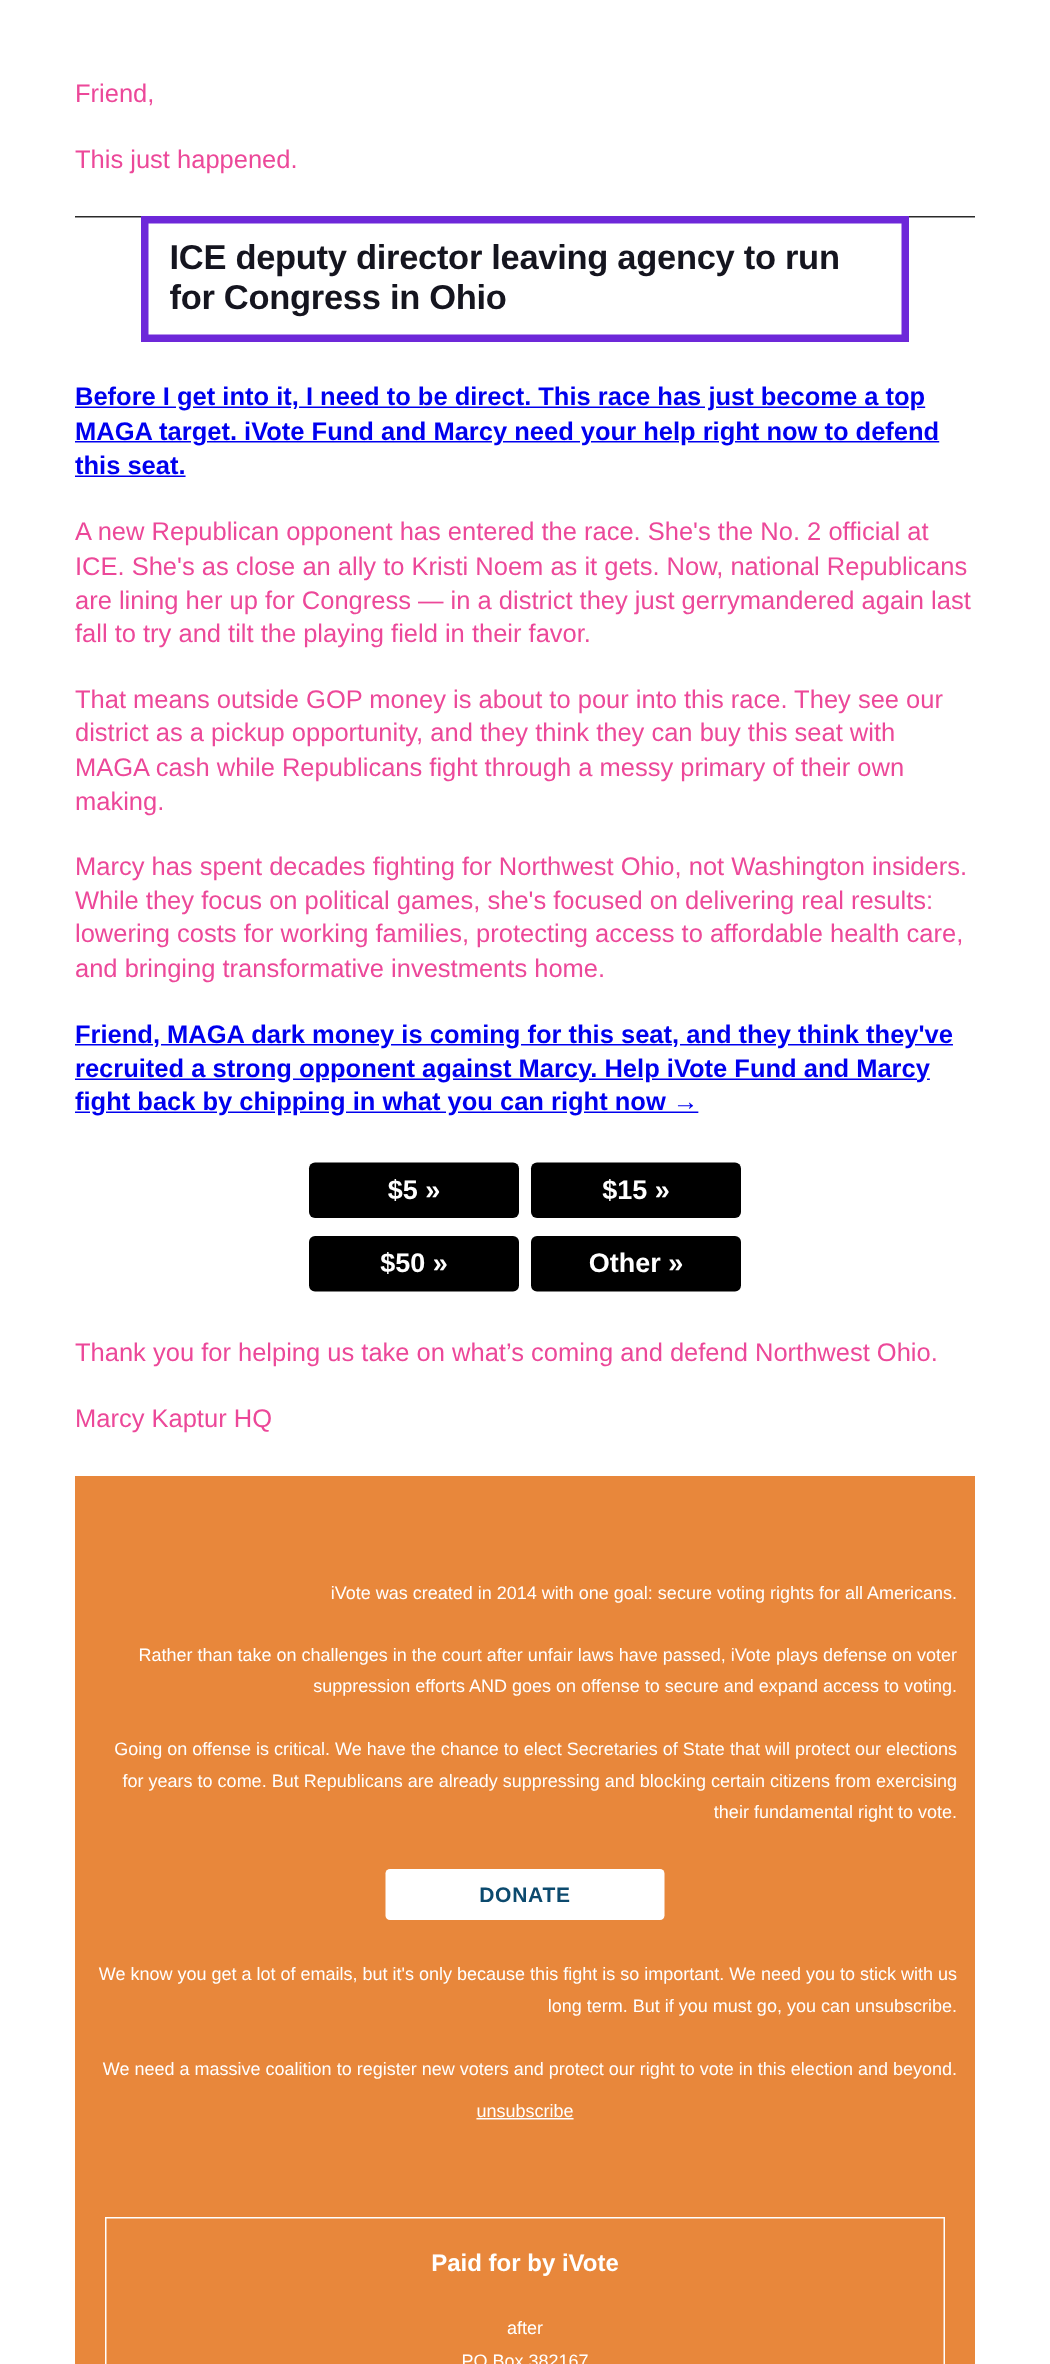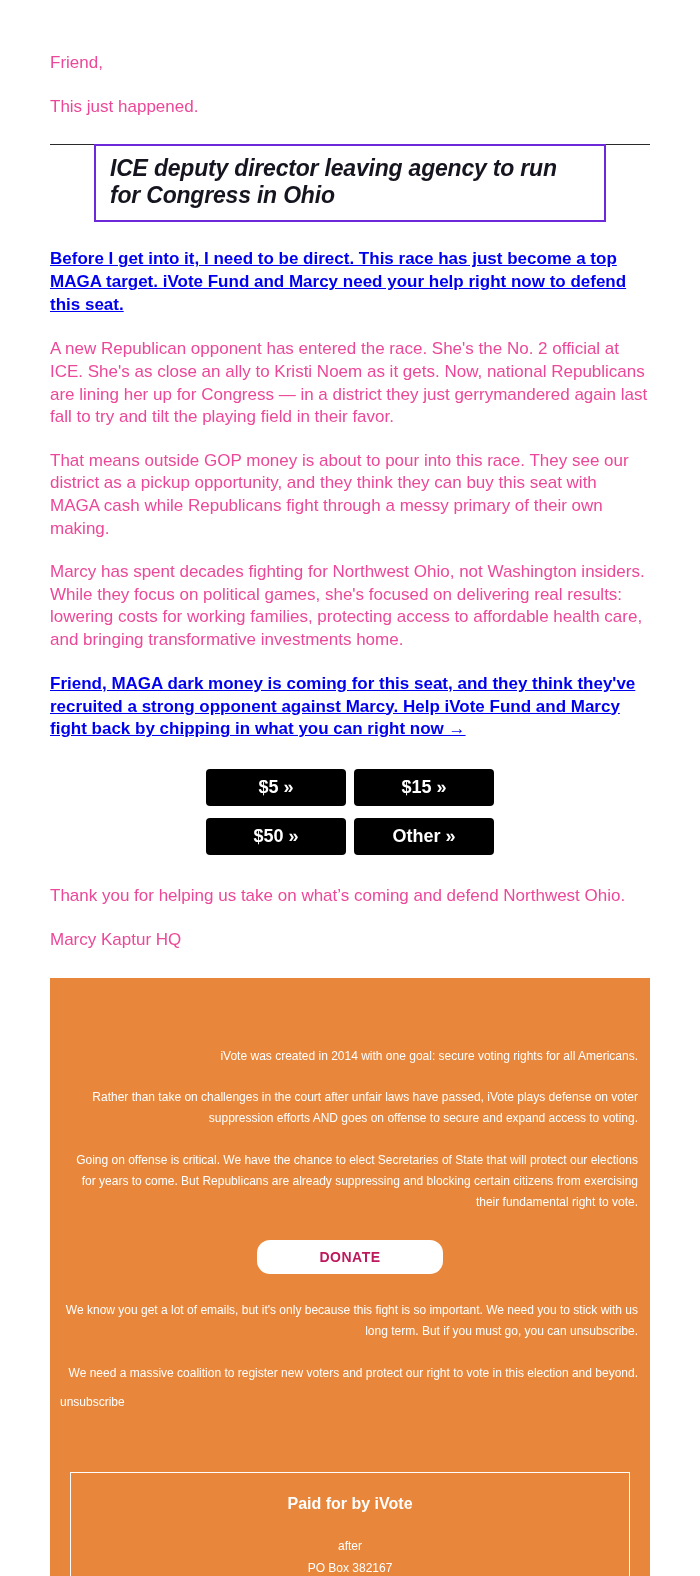--- a/index.html
+++ b/index.html
@@ -21,23 +21,22 @@
     color: #ec4899;
   }
   .headline-wrap { margin: 26px 0 26px 0; }
   .headline-rule {
     border: none;
     border-top: 1px solid #2a2a2a;
     margin: 0 0 -1px 0;
   }
   .headline-box {
     margin: 0 44px;
-    border: 2px solid #6d28d9;
+    border: 5px solid #6d28d9;
     padding: 9px 14px 11px 14px;
-    font-style: italic;
   }
   .headline-text {
     font-size: 23px;
     font-weight: bold;
     line-height: 1.18;
     color: #15151f;
     letter-spacing: -0.2px;
   }
   a.email-link {
     color: #0000ee;
@@ -85,33 +84,34 @@
     color: #ffffff;
     max-width: 576px;
     margin: 0 auto 20px auto;
   }
   .footer-donate {
     display: block;
     margin: 26px auto 26px auto;
     width: 186px;
     height: 34px;
     background: #ffffff;
-    color: #be185d;
+    color: #0c4a6e;
     font-family: "Liberation Sans", sans-serif;
     font-size: 14px;
     font-weight: bold;
     letter-spacing: 0.5px;
     border: none;
-    border-radius: 13px;
+    border-radius: 3px;
     cursor: pointer;
   }
   .unsub-line {
-    text-align: left;
+    text-align: center;
     margin-bottom: 62px;
     margin-top: -12px;
+    text-decoration: underline;
   }
   a.unsub-link {
     color: #ffffff;
     font-size: 12px;
     text-decoration: none;
     cursor: pointer;
   }
   .paid-box {
     border: 1px solid #ffffff;
     margin: 0 10px;

